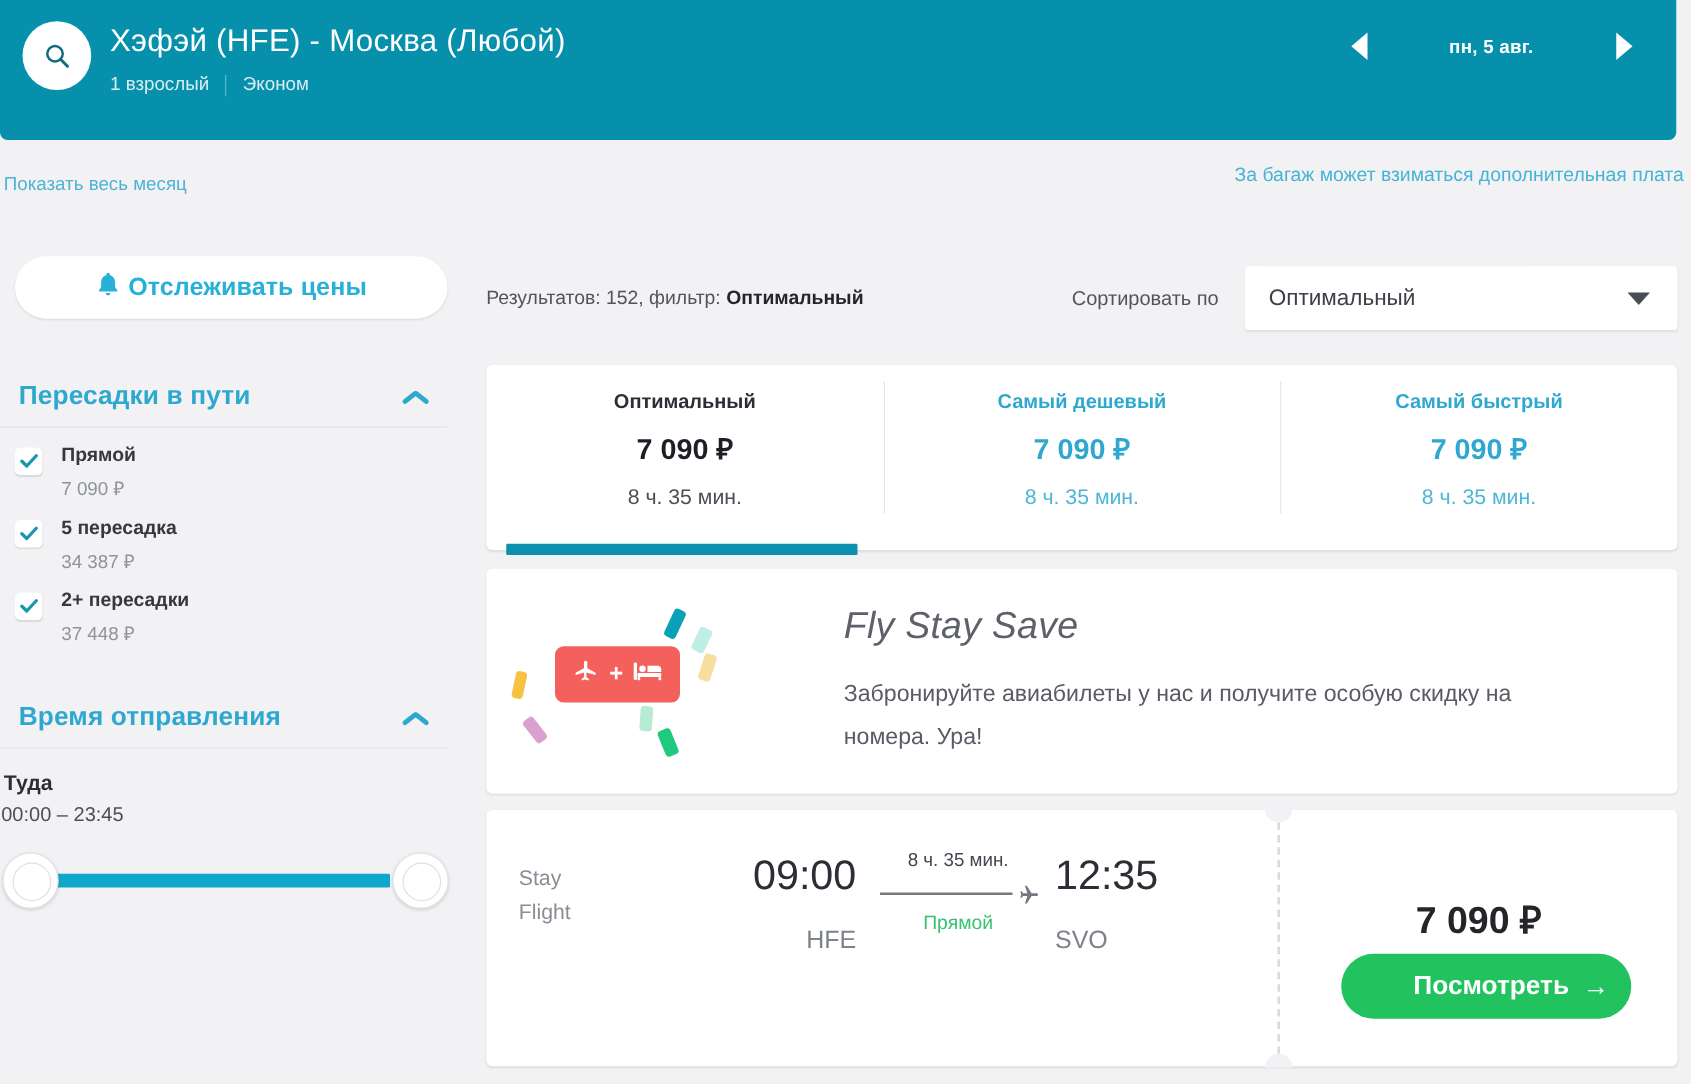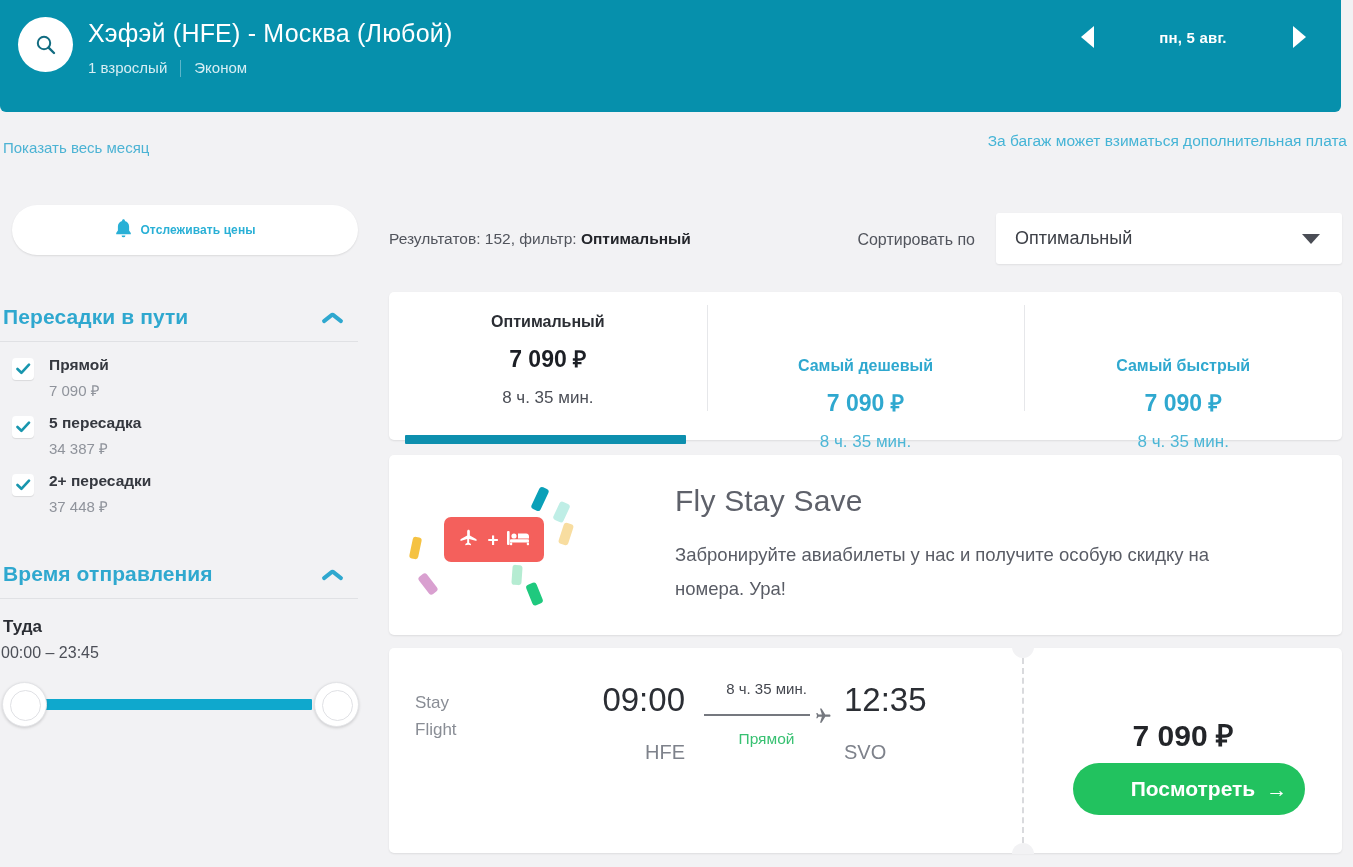--- a/index.html
+++ b/index.html
@@ -76,21 +76,21 @@
   
   .track-btn {
     position: absolute; left: 12px; top: 205px;
     width: 346px; height: 50px;
     background: #ffffff; border-radius: 25px;
     display: flex; align-items: center; justify-content: center;
     gap: 7px; cursor: pointer;
     box-shadow: 0 1px 2px rgba(0,0,0,.10);
   }
   .track-label {
-    color: #29b0d6; font-size: 12px; font-weight: 700; letter-spacing: .1px;
+    color: #29b0d6; font-size: 20px; font-weight: 700; letter-spacing: .1px;
   }
 
   
   .results-text {
     position: absolute; left: 389px; top: 229px;
     color: #51545c; font-size: 15.5px; line-height: 20px;
   }
   .results-text b { color: #24262b; font-weight: 700; }
   .sort-label {
     position: absolute; right: 378px; top: 230px;
@@ -110,21 +110,21 @@
     position: absolute; right: 22px; top: 21px;
     width: 0; height: 0;
     border-left: 9px solid transparent; border-right: 9px solid transparent;
     border-top: 10px solid #4a4d55;
   }
 
   
   .sidebar { position: absolute; left: 0; top: 295px; width: 366px; }
   .filter-head {
     display: flex; align-items: center; justify-content: space-between;
-    padding: 0 22px 0 3px; height: 44px; cursor: pointer;
+    padding: 0 22px 0 15px; height: 44px; cursor: pointer;
   }
   .filter-title {
     color: #2fa8cf; font-size: 21px; font-weight: 700; letter-spacing: .1px;
   }
   .chev { width: 22px; height: 13px; position: relative; }
   .chev::before, .chev::after {
     content: ""; position: absolute; top: 5px;
     width: 14px; height: 4px; background: #2fa8cf; border-radius: 2px;
   }
   .chev::before { left: -1px; transform: rotate(-38deg); }
@@ -192,21 +192,21 @@
   .tab + .tab::before {
     content: ""; position: absolute; left: 0; top: 13px;
     width: 1px; height: 106px; background: #e6e7ea;
   }
   .tab-name { font-size: 16px; font-weight: 700; }
   .tab-price { margin-top: 11px; font-size: 23px; font-weight: 700; }
   .tab-dur { margin-top: 14px; font-size: 17px; }
   .tab.active .tab-name  { color: #2b2e34; }
   .tab.active .tab-price { color: #1c1f25; }
   .tab.active .tab-dur   { color: #4b4e56; }
-  .tab.inactive .tab-name  { color: #2fa8cf; margin-top: 44px; }
+  .tab.inactive .tab-name  { color: #2fa8cf; }
   .tab.inactive .tab-price { color: #2fa8cf; }
   .tab.inactive .tab-dur   { color: #4cb6d6; }
   .tab-underline {
     position: absolute; left: 16px; bottom: -4px;
     width: 281px; height: 9px; background: #0d8fae; border-radius: 1px;
   }
 
   
   .promo {
     position: absolute; left: 389px; top: 455px;
@@ -218,21 +218,21 @@
   .promo-art { position: relative; width: 280px; height: 180px; flex: none; }
   .badge {
     position: absolute; left: 55px; top: 62px;
     width: 100px; height: 45px; border-radius: 7px; background: #f4605c;
     display: flex; align-items: center; justify-content: center; gap: 7px;
   }
   .badge-plus { color: #fff; font-size: 19px; font-weight: 700; line-height: 1; }
   .confetti { position: absolute; border-radius: 3px; }
   .promo-text { padding-left: 6px; }
   .promo-title {
-    color: #5e616a; font-size: 30px; font-weight: 400; letter-spacing: .2px;
+    color: #5e616a; font-size: 30px; font-weight: 400; letter-spacing: .2px; font-style: italic;
   }
   .promo-desc {
     margin-top: 20px; color: #595c65; font-size: 18.5px; line-height: 34px;
     max-width: 600px;
   }
 
   
   .flight-card {
     position: absolute; left: 389px; top: 648px;
     width: 953px; height: 205px;

